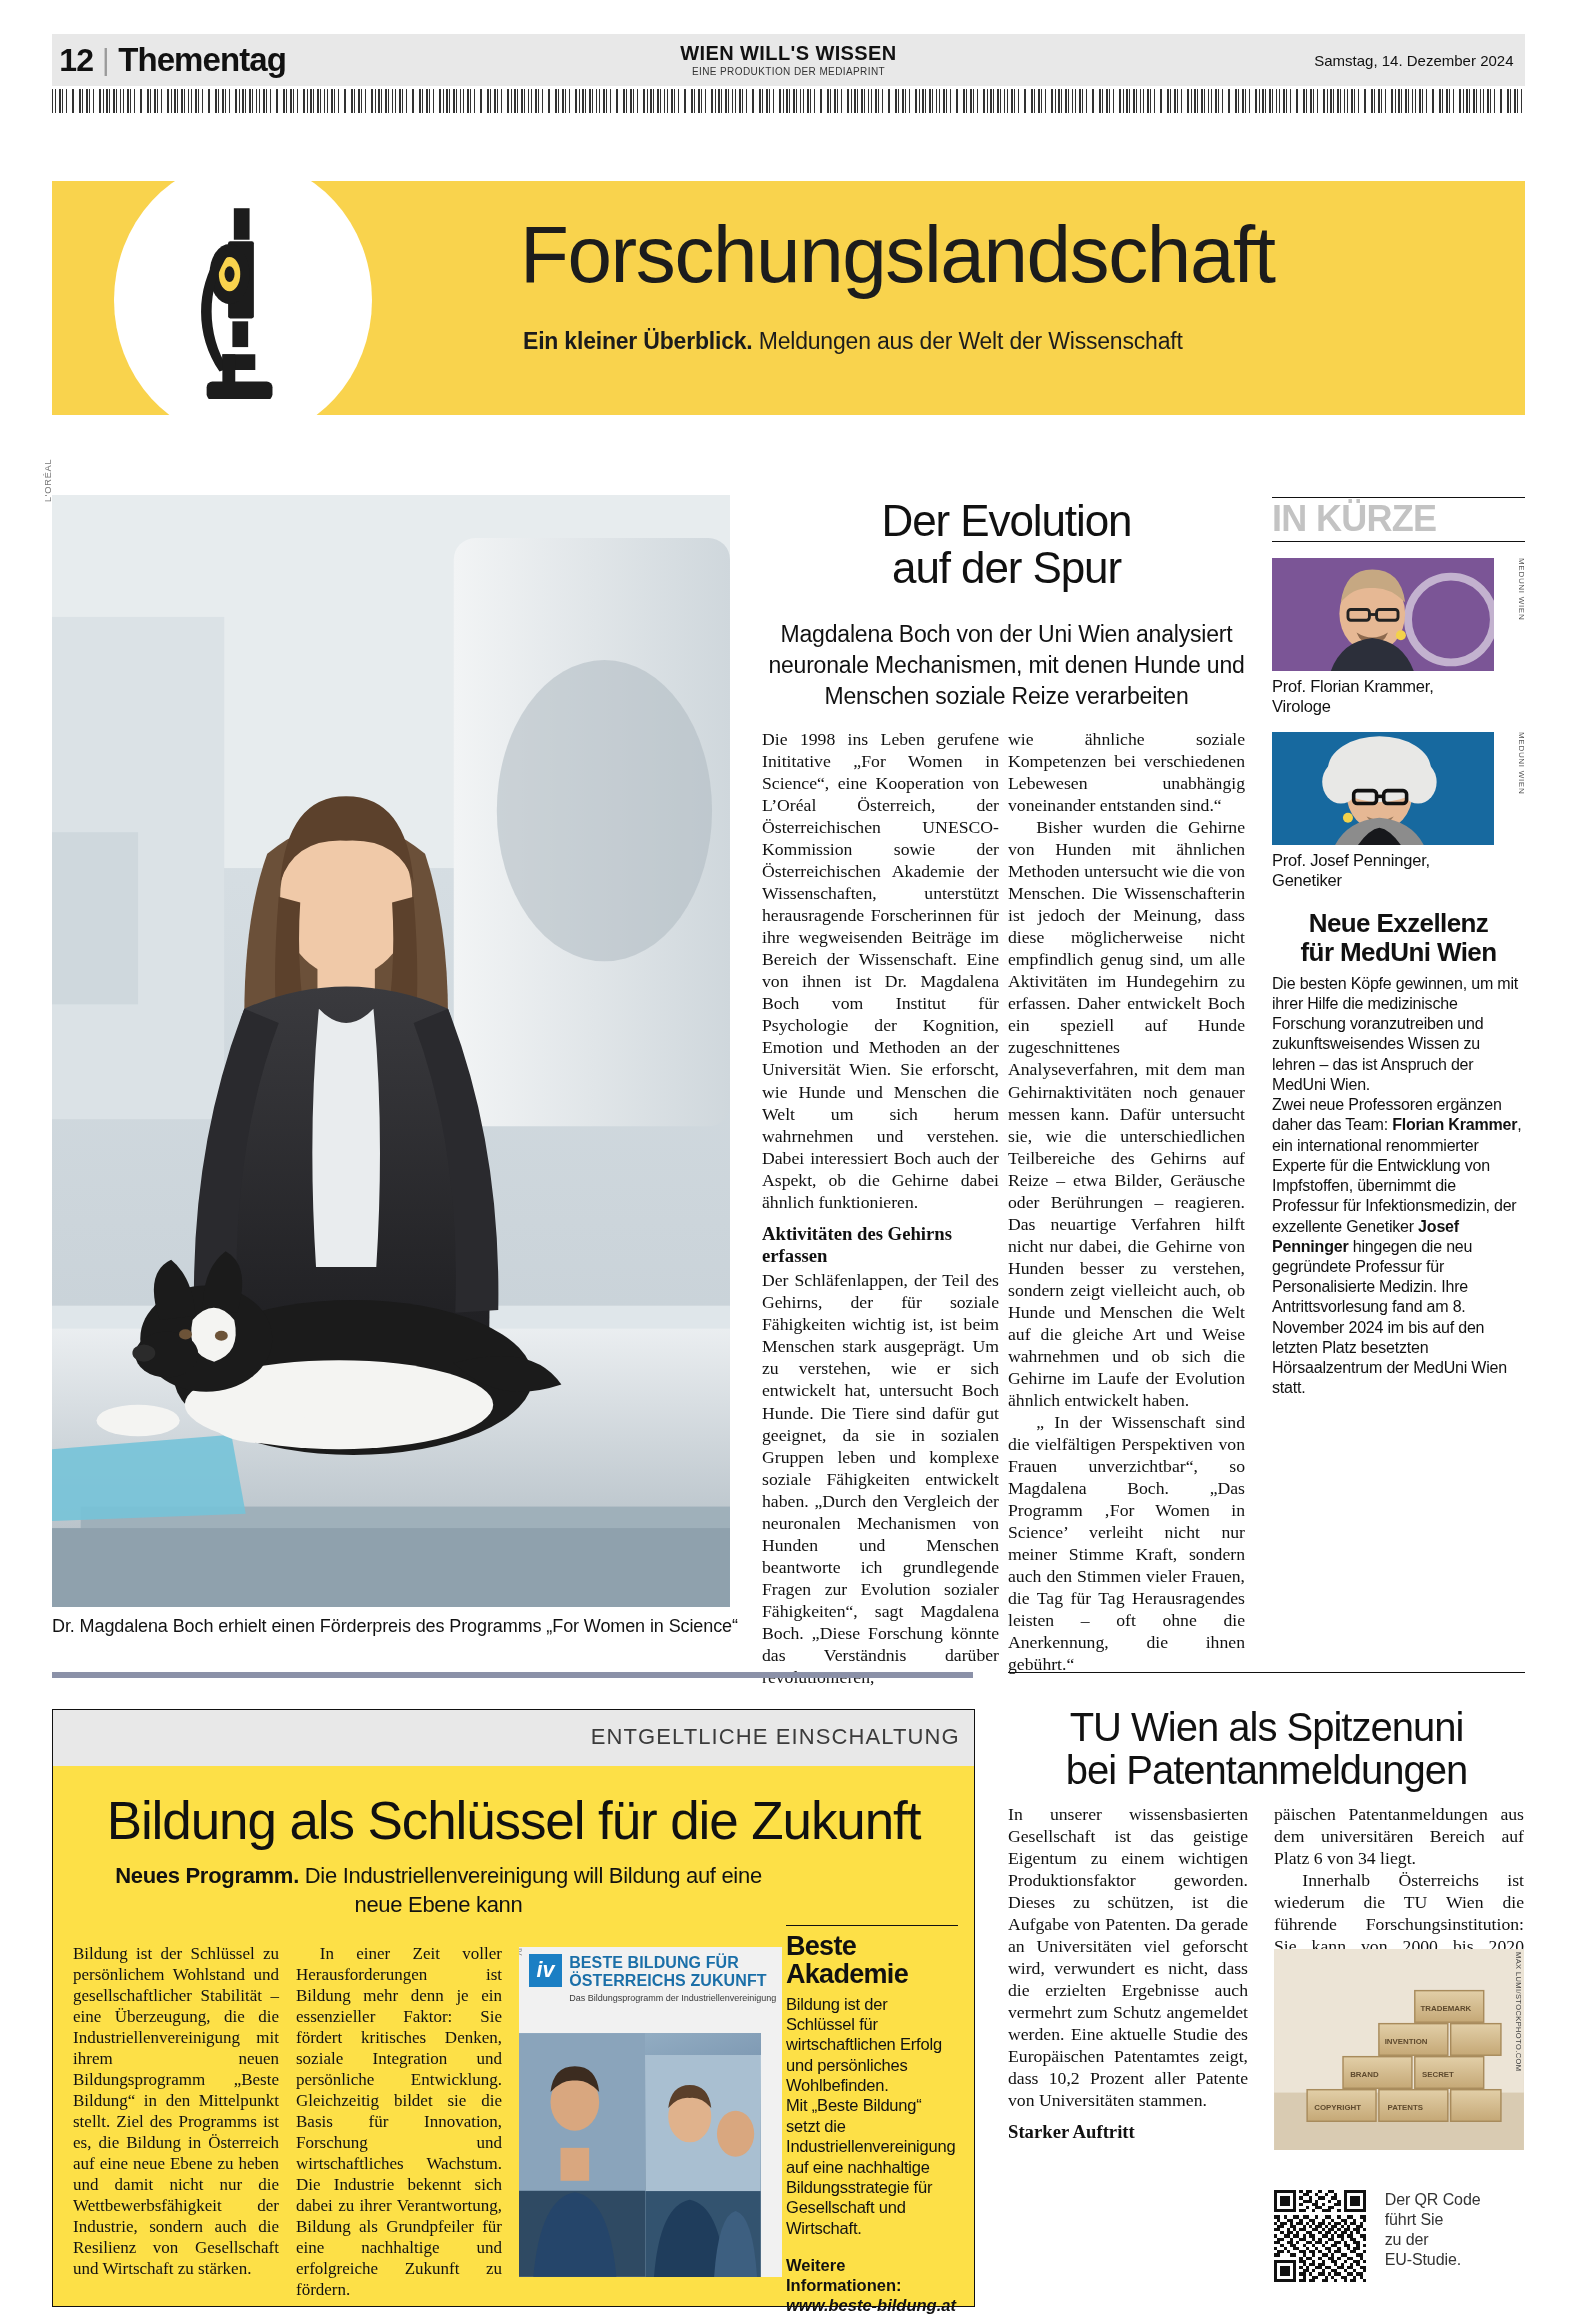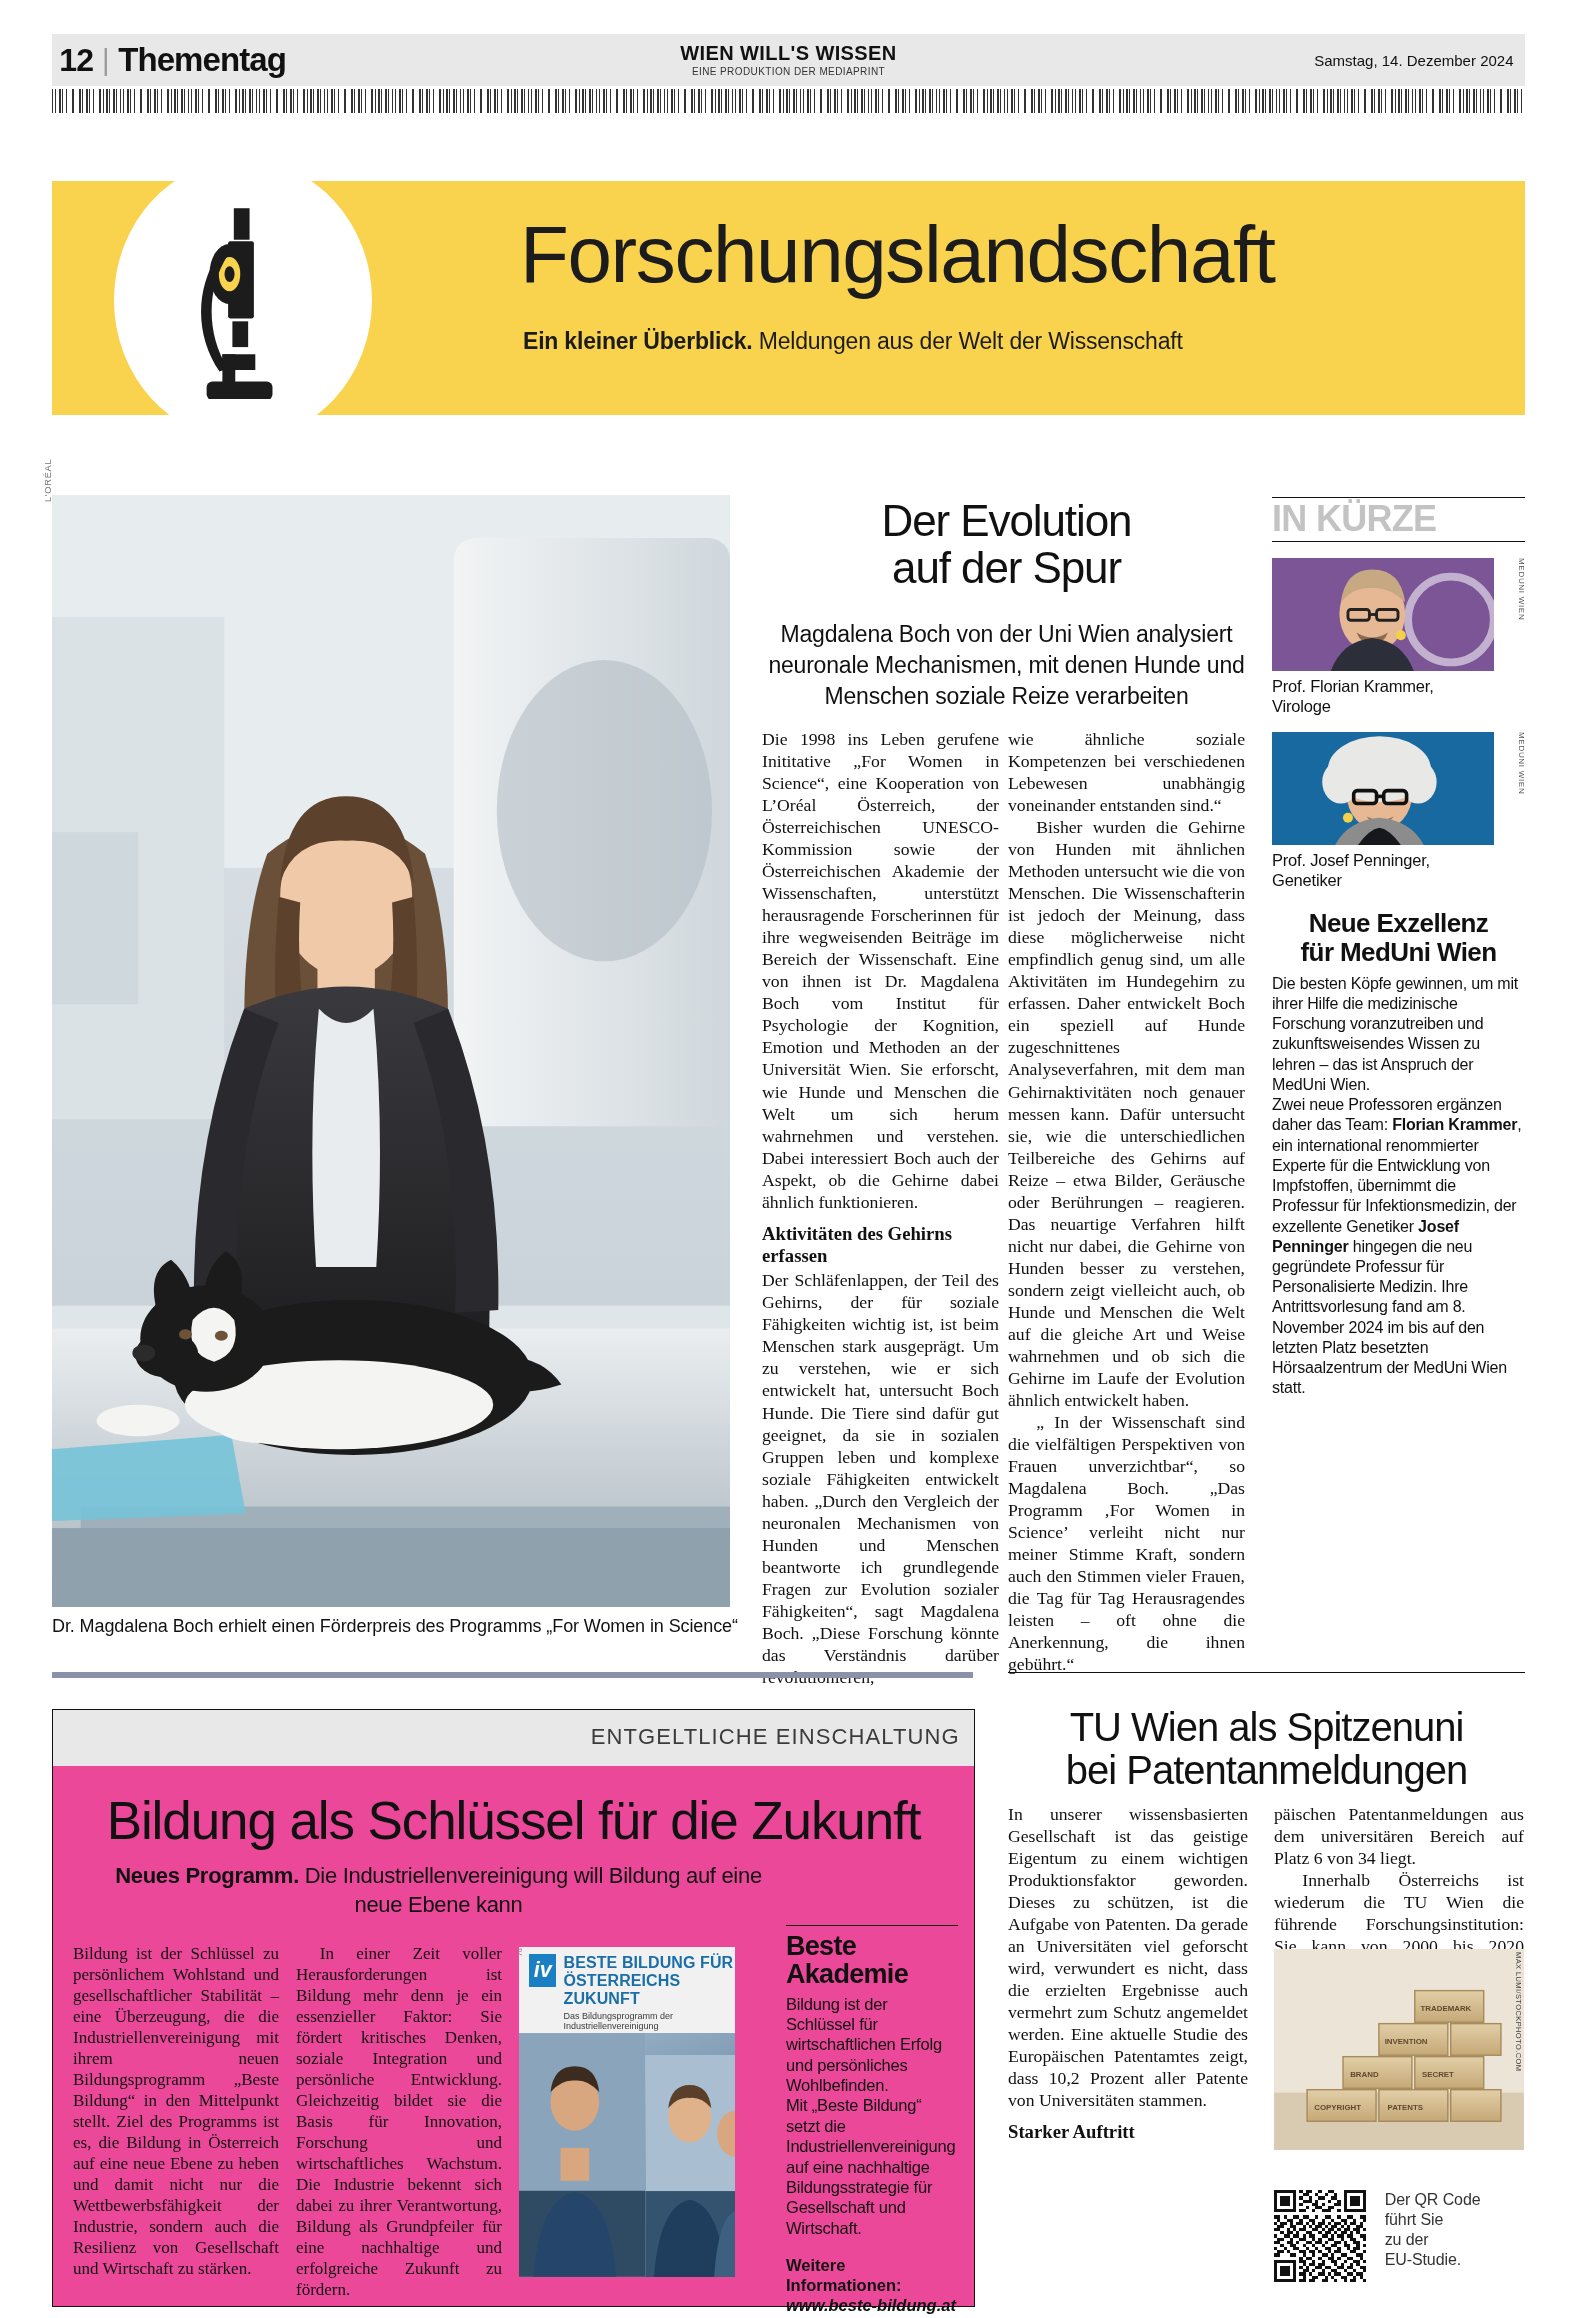--- a/index.html
+++ b/index.html
@@ -60,38 +60,38 @@
   .ik-cap{font-size:16.5px;line-height:1.2;margin-top:5.7px;letter-spacing:-0.2px;color:#111;}
   .ik-h2{font-size:26px;font-weight:700;text-align:center;line-height:1.1;letter-spacing:-0.6px;margin:18.7px 0 7.2px 0;}
   .ik-body{font-size:16px;line-height:1.265;letter-spacing:-0.2px;color:#111;}
   .ik-body b{font-weight:700;}
 
   
   .div-thick{position:absolute;height:5.7px;background:#8b91a8;}
   .div-thin{position:absolute;height:1.4px;background:#111;}
 
   
-  .ad{position:absolute;left:52px;top:1709px;width:921px;height:596px;border:1.4px solid #111;background:#ec4899;}
+  .ad{position:absolute;left:52px;top:1709px;width:921px;height:596px;border:1.4px solid #111;background:#fde047;}
   .ad-tagbar{position:absolute;left:0;top:0;width:100%;height:56px;background:#e8e8e8;}
   .ad-tag{position:absolute;right:14.4px;top:14.4px;font-family:"Liberation Sans Narrow","Liberation Sans",sans-serif;
     font-size:22px;letter-spacing:1.1px;color:#3b3b3b;}
   .ad-title{position:absolute;left:0;right:0;top:80px;text-align:center;
     font-family:"Liberation Sans Narrow","Liberation Sans",sans-serif;font-size:53px;font-weight:400;
     color:#111;letter-spacing:-1.1px;}
   .ad-sub{position:absolute;left:52px;top:152px;width:667px;text-align:center;
     font-size:22px;line-height:1.3;letter-spacing:-0.3px;color:#111;}
   .ad-sub b{font-weight:700;}
   .adc{position:absolute;font-family:"Liberation Serif",serif;font-size:17px;line-height:1.235;
     text-align:justify;color:#111;}
   .adc p{margin:0;}
   .adc p.ind{text-indent:1.4em;}
   .adc1{left:20px;top:234px;width:206px;}
   .adc2{left:243px;top:234px;width:206px;}
 
-  .ad-pic{position:absolute;left:466px;top:237px;width:216px;height:330px;background:#f1f1f1;overflow:hidden;}
+  .ad-pic{position:absolute;left:466px;top:237px;width:216px;height:330px;background:#f1f1f1;overflow:hidden;padding-left:47px;}
   .ad-pic-rot{position:absolute;left:-4.3px;top:1.4px;font-size:8px;color:#777;writing-mode:vertical-rl;}
   .ad-logo-row{position:absolute;left:10px;top:7.2px;display:flex;align-items:flex-start;gap:7.2px;}
   .ad-logo-box{width:33px;height:33px;background:#1b7fc4;color:#fff;font-weight:700;font-size:21.5px;
     display:flex;align-items:center;justify-content:center;font-style:italic;}
   .ad-logo-txt{font-size:16px;font-weight:700;color:#1b6fa8;line-height:1.12;letter-spacing:0.1px;}
   .ad-logo-sub{font-size:9px;color:#3a3a3a;margin-top:2.9px;font-weight:400;}
   .ad-photo{position:absolute;left:0;top:86px;width:242px;height:244px;
     background:linear-gradient(160deg,#9fb9cc 0%,#7e99b3 35%,#2c4a66 75%,#1d3246 100%);}
   .ad-photo2{position:absolute;left:126px;top:108px;width:116px;height:222px;
     background:linear-gradient(200deg,#c7d6e2 0%,#6f8ea8 45%,#2a4256 100%);}

